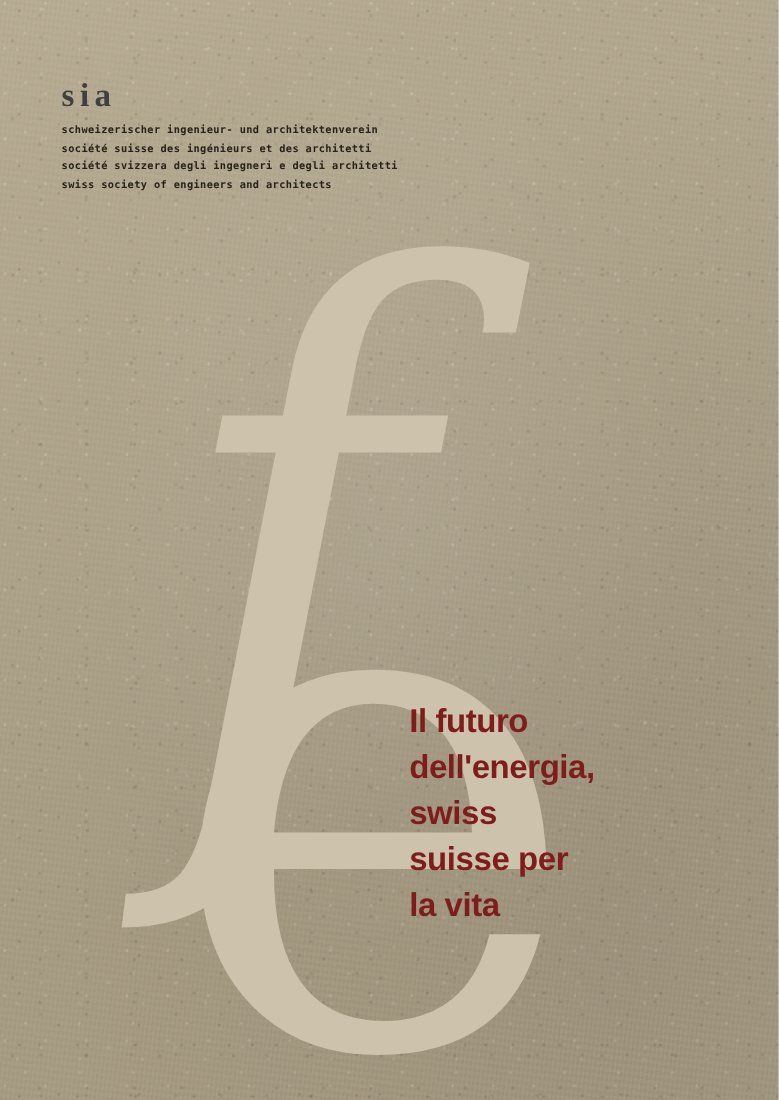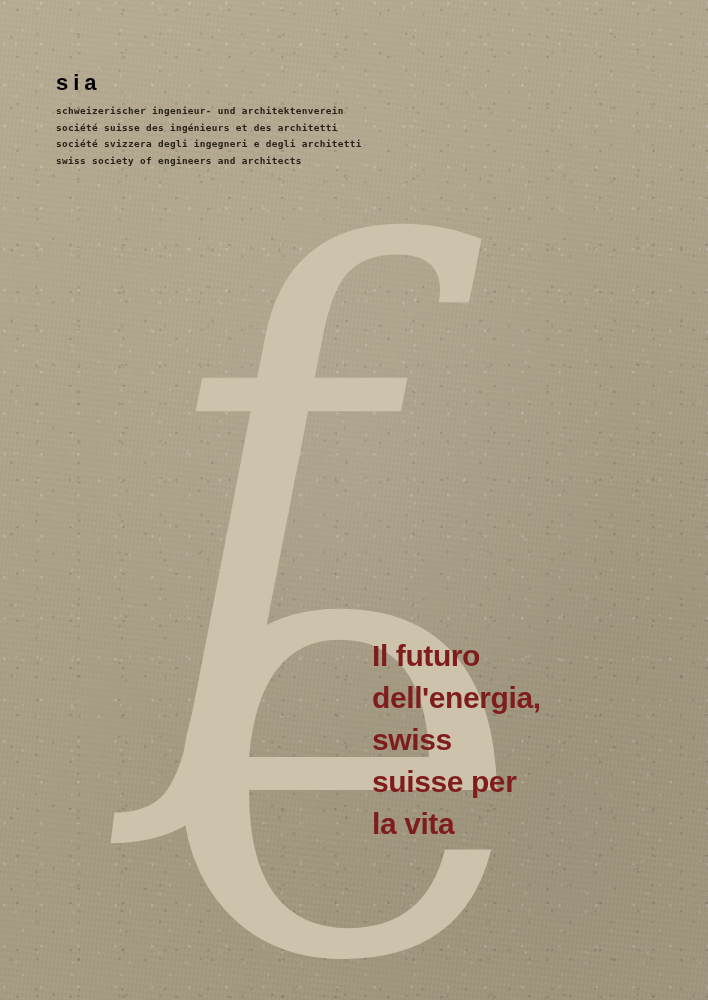--- a/index.html
+++ b/index.html
@@ -75,26 +75,26 @@
   .watermark svg { display: block; }
 
   
   .logo-block {
     position: absolute;
     left: 56px;
     top: 72px;
     color: #2c2820;
   }
   .logo-word {
-    font-family: Liberation Sans, sans-serif;
-    font-size: 22px;
+    font-family: Liberation Serif, serif;
+    font-size: 30px;
     font-weight: 700;
     letter-spacing: 5px;
     line-height: 1;
-    color: #000000;
+    color: #404040;
     margin-bottom: 9px;
   }
   .logo-lines {
     font-family: "DejaVu Sans Mono", monospace;
     font-size: 9.4px;
     font-weight: 700;
     letter-spacing: 0.35px;
     line-height: 16.5px;
     color: #282218;
     white-space: nowrap;

